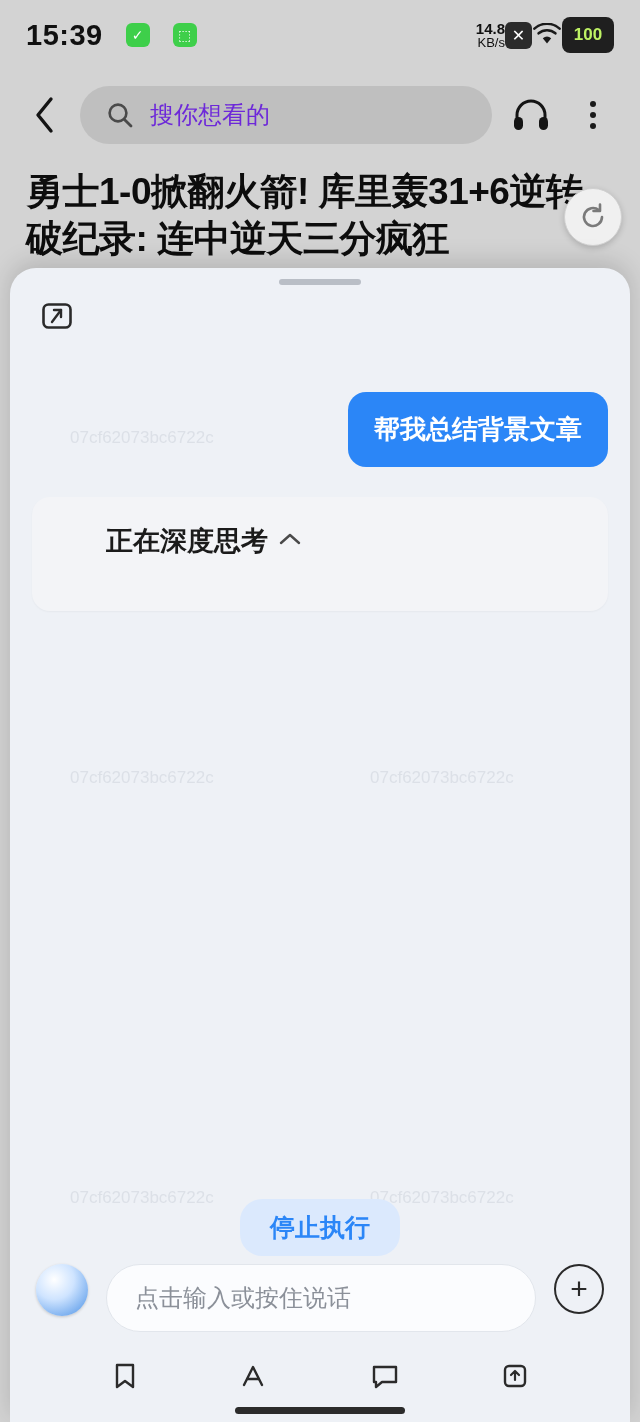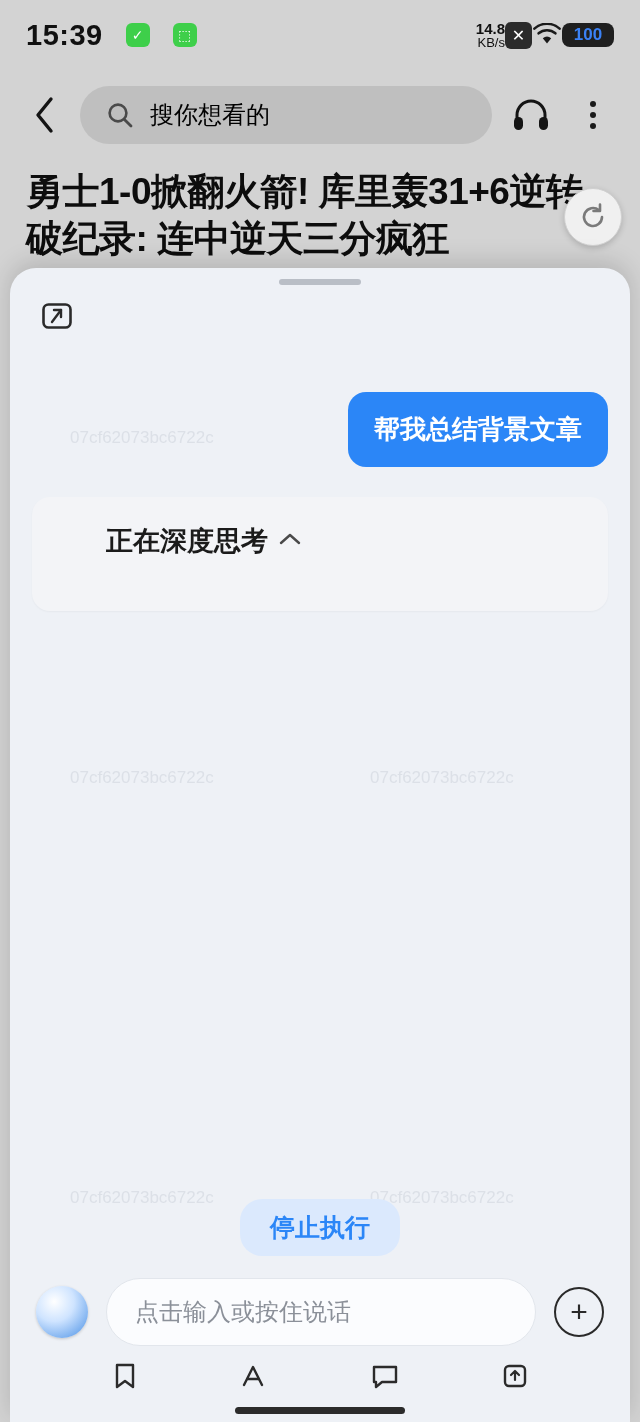--- a/index.html
+++ b/index.html
@@ -35,41 +35,41 @@
   .status-right { display: flex; align-items: center; }
   .netspeed {
     font-size: 15px; line-height: 1.03; text-align: right; font-weight: 600;
   }
   .netspeed small { display: block; font-size: 13px; font-weight: 400; }
   .sq-icon {
     width: 27px; height: 27px; border-radius: 6px; background: #2b2b2b;
     color: #fff; font-size: 16px; display: flex; align-items: center; justify-content: center;
   }
   .battery {
-    min-width: 52px; height: 24px; border-radius: 8px; background: #1f1f1f;
-    color: #3b82f6; font-size: 17px; font-weight: 700;
+    min-width: 52px; height: 36px; border-radius: 8px; background: #1f1f1f;
+    color: #bef264; font-size: 17px; font-weight: 700;
     display: flex; align-items: center; justify-content: center;
     padding: 0 1px;
   }
   .wifi-icon { display: block; }
 
   
   .topnav {
     position: absolute; top: 70px; left: 0; right: 0; height: 90px;
     display: flex; align-items: center; gap: 16px;
     padding: 0 24px;
   }
   .back-chevron {
     width: 40px; height: 44px; display: flex; align-items: center; justify-content: center;
   }
   .searchbox {
     flex: 1; height: 58px; border-radius: 29px; background: #bfbfbf;
     display: flex; align-items: center; gap: 16px; padding: 0 26px;
   }
-  .search-placeholder { color: #000000; font-size: 24px; }
+  .search-placeholder { color: #6d28d9; font-size: 24px; }
   .icon-btn {
     width: 46px; height: 46px; display: flex; align-items: center; justify-content: center;
   }
   .dots { display: flex; flex-direction: column; gap: 5px; align-items: center; }
   .dots i { width: 6px; height: 6px; border-radius: 50%; background: #1a1a1a; display: block; }
 
   
   .article {
     position: absolute; top: 168px; left: 0; right: 0;
     padding: 0 26px;
@@ -143,21 +143,21 @@
     position: absolute; left: 0; right: 0; bottom: 166px;
     display: flex; justify-content: center;
   }
   .stop-btn {
     background: #dbe9fd; color: #2b86f7; font-size: 25px; font-weight: 600;
     padding: 12px 30px; border-radius: 22px;
   }
 
   .inputbar {
     position: absolute; left: 0; right: 0; bottom: 62px; height: 96px;
-    display: flex; align-items: center; gap: 18px; padding: 0 26px;
+    display: flex; align-items: flex-start; gap: 18px; padding: 0 26px;
   }
   .assistant-orb {
     width: 52px; height: 52px; border-radius: 50%;
     background: radial-gradient(circle at 35% 30%, #ffffff 0%, #cfe4ff 40%, #7fb2f0 75%, #4d8fe0 100%);
     box-shadow: 0 1px 3px rgba(0,0,0,.18);
     flex: 0 0 auto;
   }
   .text-input {
     flex: 1; height: 68px; border-radius: 34px; background: #fbfcfe;
     display: flex; align-items: center; padding: 0 28px;

